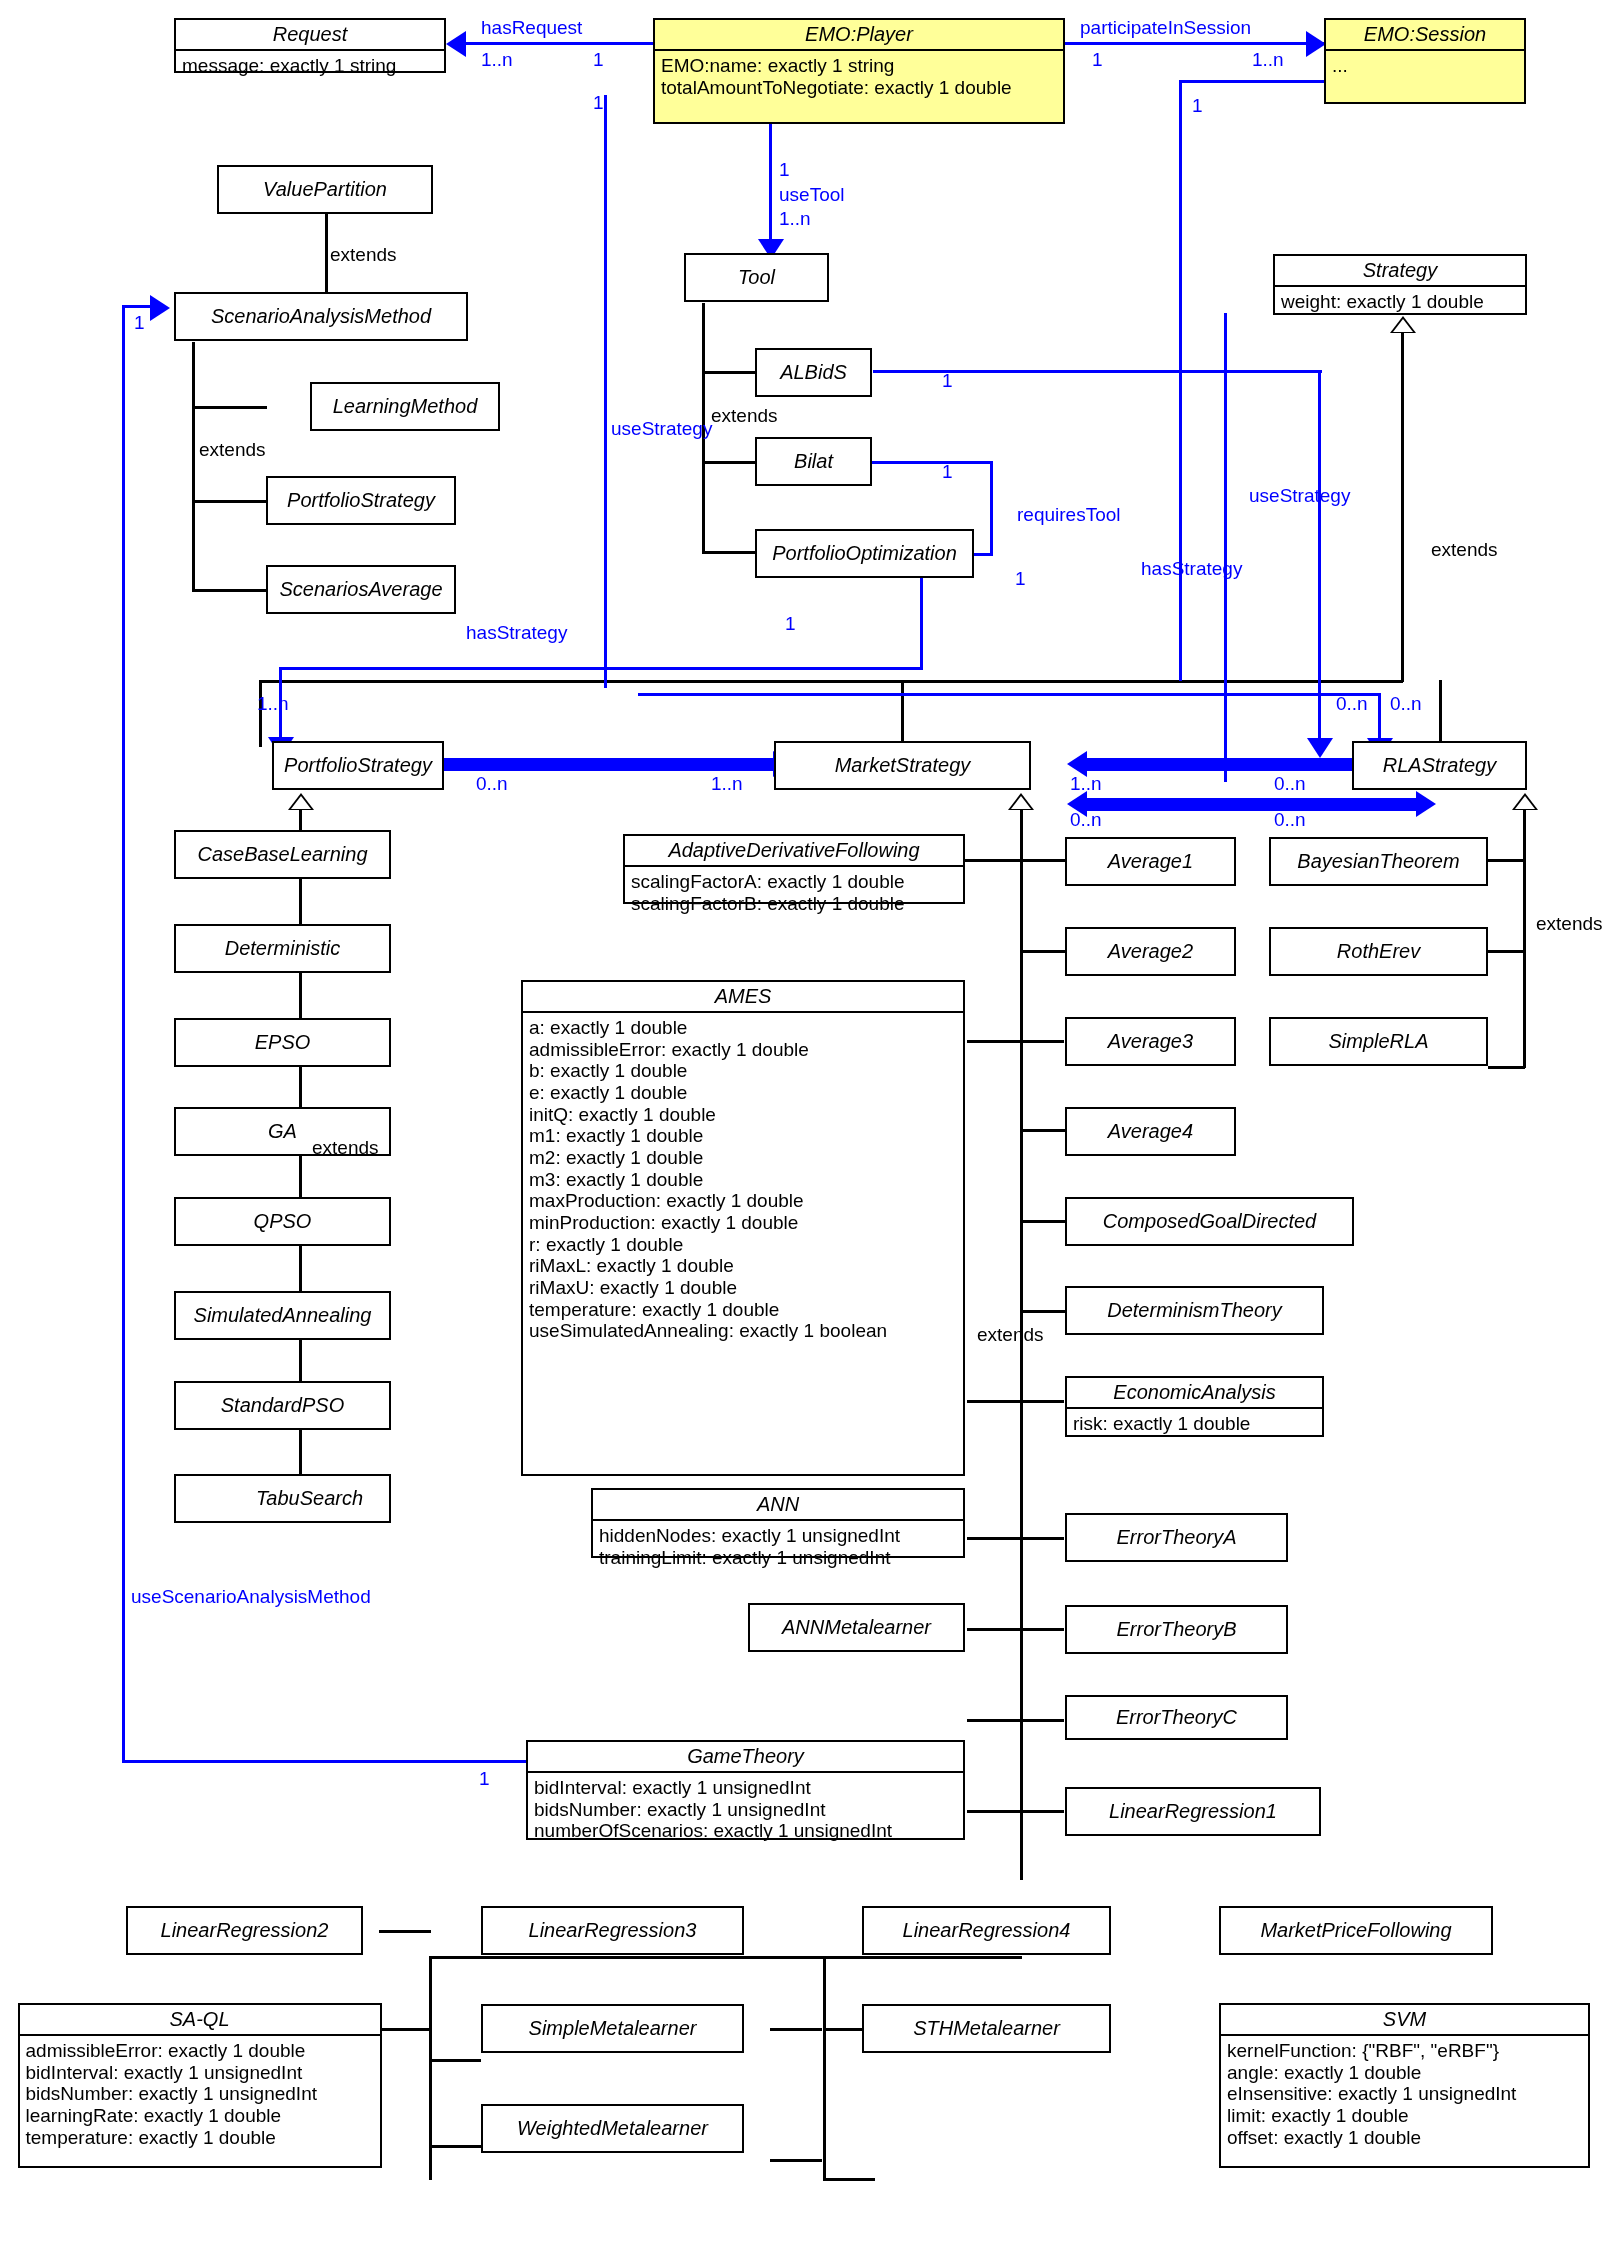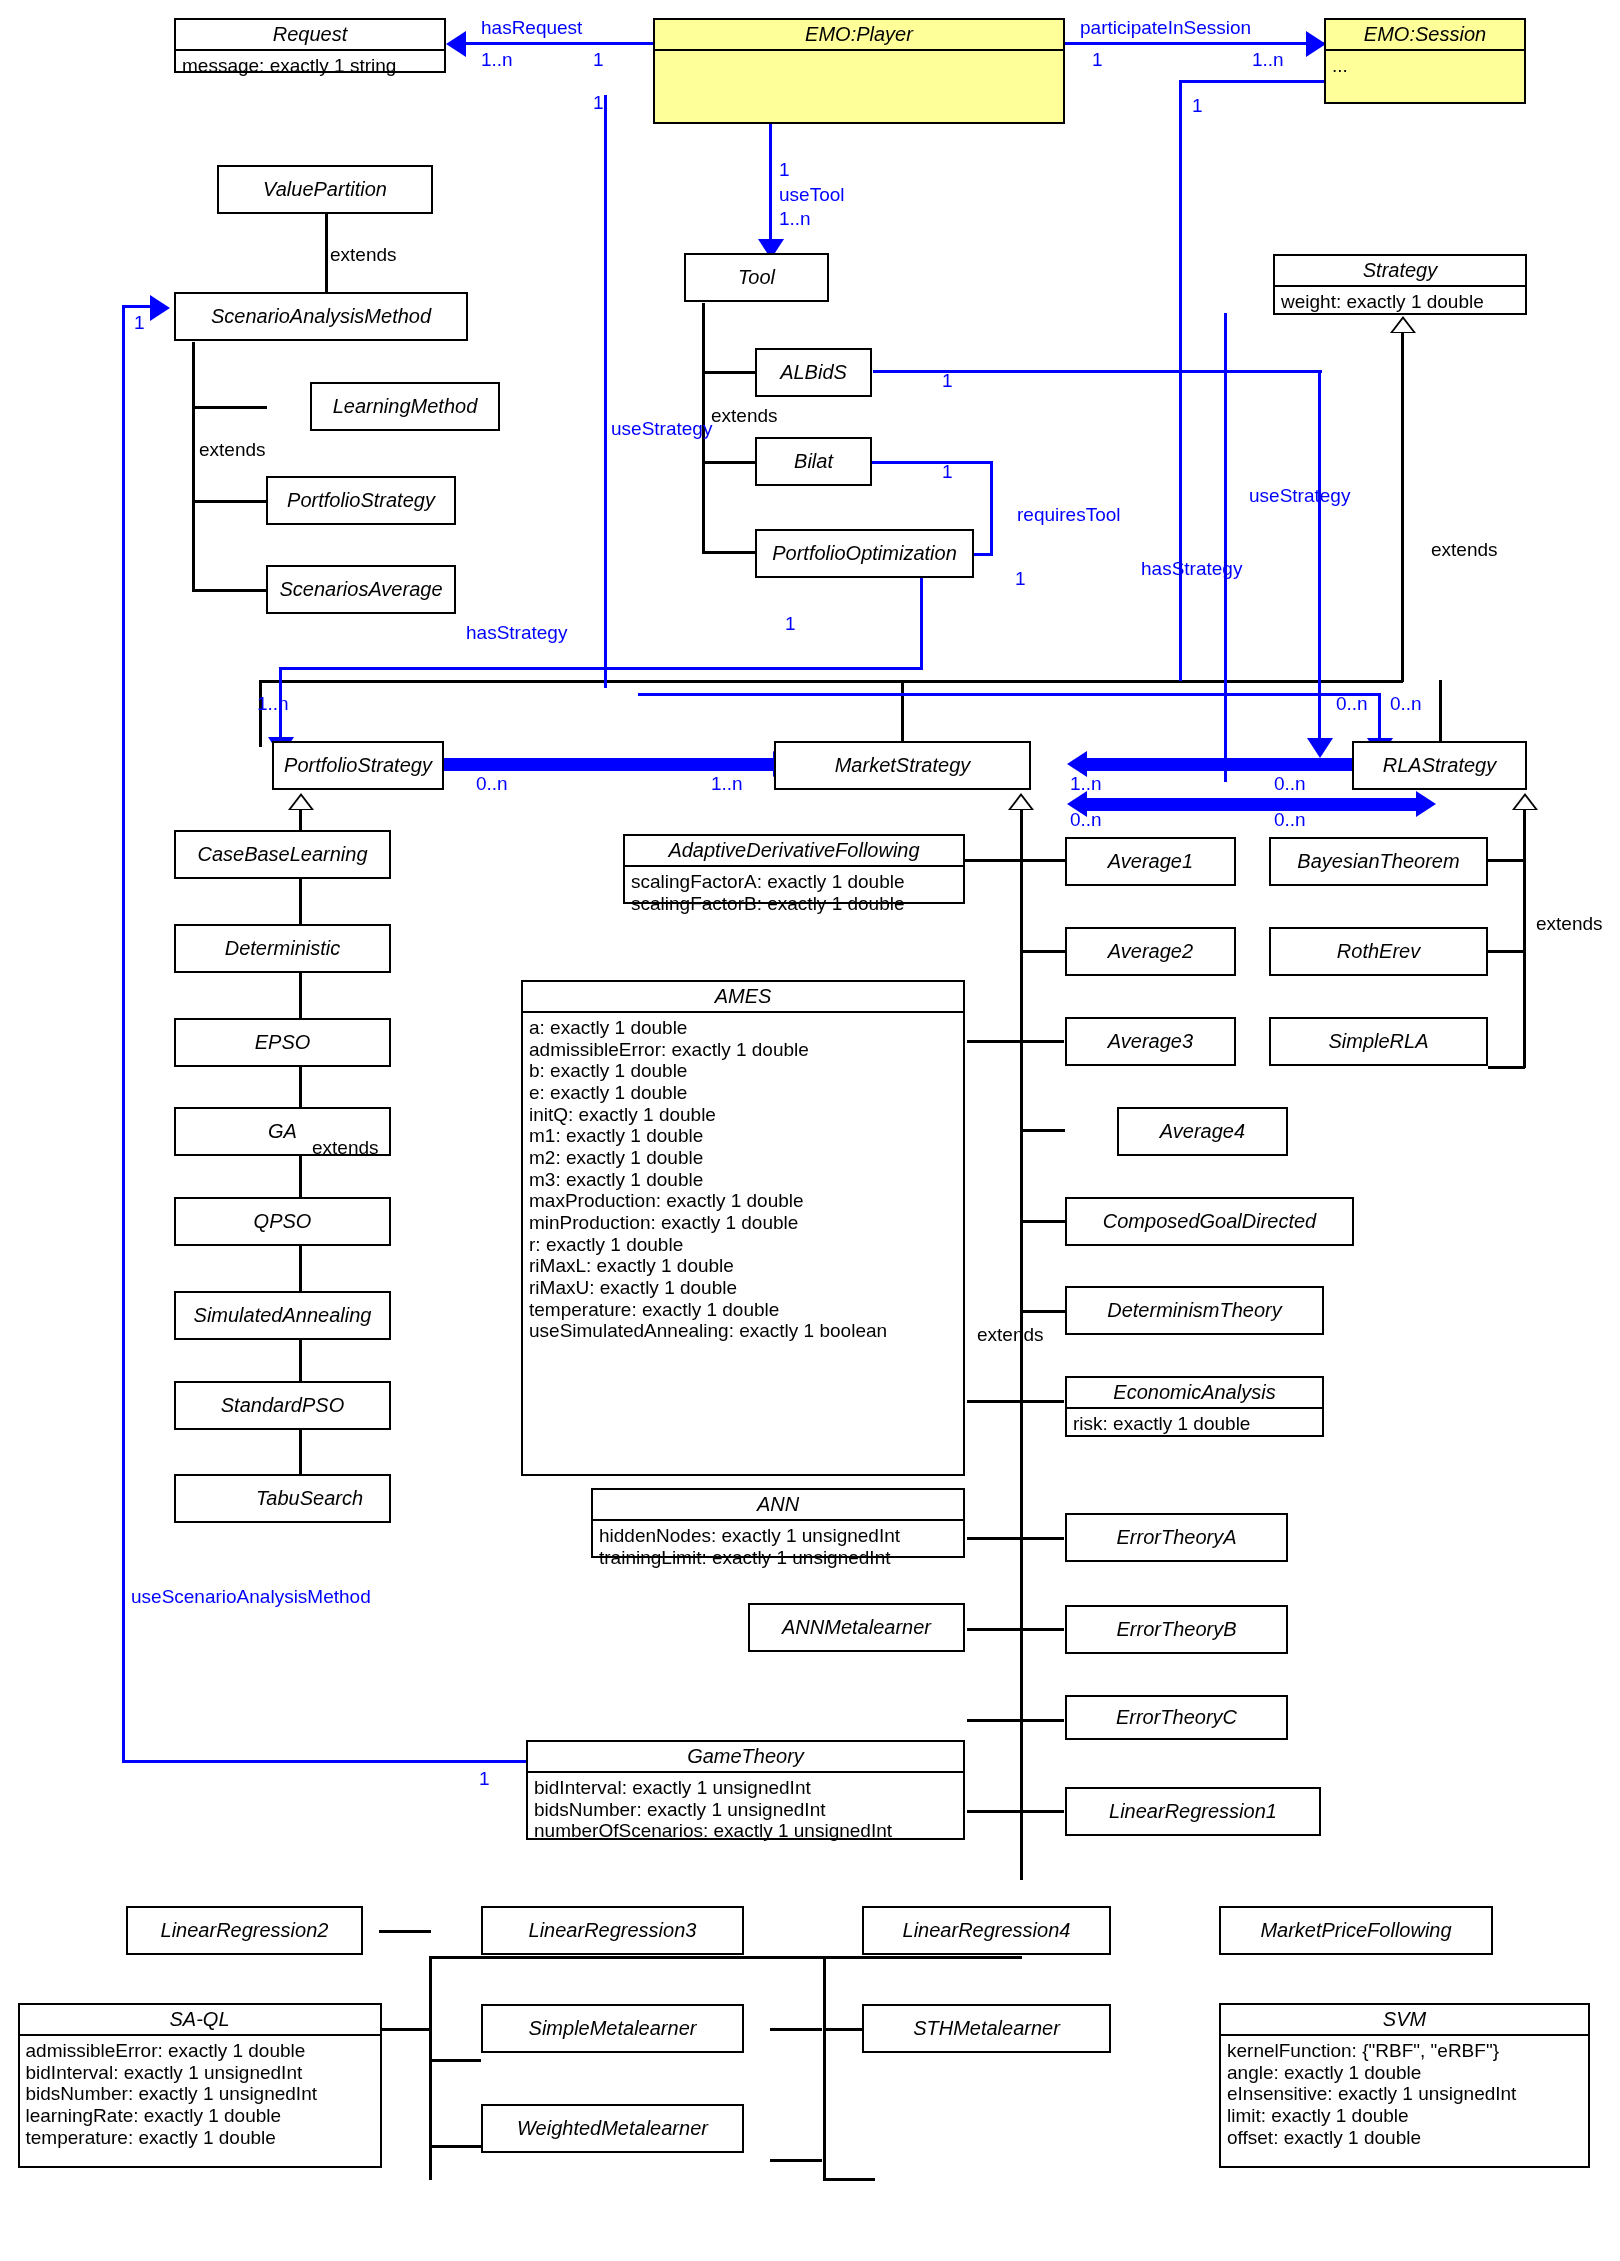--- a/index.html
+++ b/index.html
@@ -164,20 +164,24 @@
 
   <div class="cls compart" style="left:174px;top:18px;width:272px;height:55px;">
     <div class="hdr">Request</div>
     <div class="attrs">
         <div>message: exactly 1 string</div>
       </div>
   </div>
 
   <div class="cls compart yellow" style="left:653px;top:18px;width:412px;height:106px;">
     <div class="hdr">EMO:Player</div>
+    <div class="attrs">
+      <div>EMO:name: exactly 1 string</div>
+      <div>totalAmountToNegotiate: exactly 1 double</div>
+    </div>
   </div>
 
   <div class="cls compart yellow" style="left:1324px;top:18px;width:202px;height:86px;">
     <div class="hdr">EMO:Session</div>
     <div class="attrs">
         <div>...</div>
       </div>
   </div>
 
   <div class="cls" style="left:217px;top:165px;width:216px;height:49px;">
@@ -312,21 +316,21 @@
 
   <div class="cls" style="left:1065px;top:837px;width:171px;height:49px;">
     <div class="hdr" style="height:100%;">Average1</div>
     </div>
   <div class="cls" style="left:1065px;top:927px;width:171px;height:49px;">
     <div class="hdr" style="height:100%;">Average2</div>
     </div>
   <div class="cls" style="left:1065px;top:1017px;width:171px;height:49px;">
     <div class="hdr" style="height:100%;border-radius:13px;">Average3</div>
     </div>
-  <div class="cls" style="left:1117px;top:1107px;width:171px;height:49px;">
+  <div class="cls" style="left:1065px;top:1107px;width:171px;height:49px;">
     <div class="hdr" style="height:100%;">Average4</div>
     </div>
 
   <div class="cls" style="left:1065px;top:1197px;width:289px;height:49px;">
     <div class="hdr" style="height:100%;">ComposedGoalDirected</div>
     </div>
   <div class="cls" style="left:1065px;top:1286px;width:259px;height:49px;">
     <div class="hdr" style="height:100%;">DeterminismTheory</div>
     </div>
 

